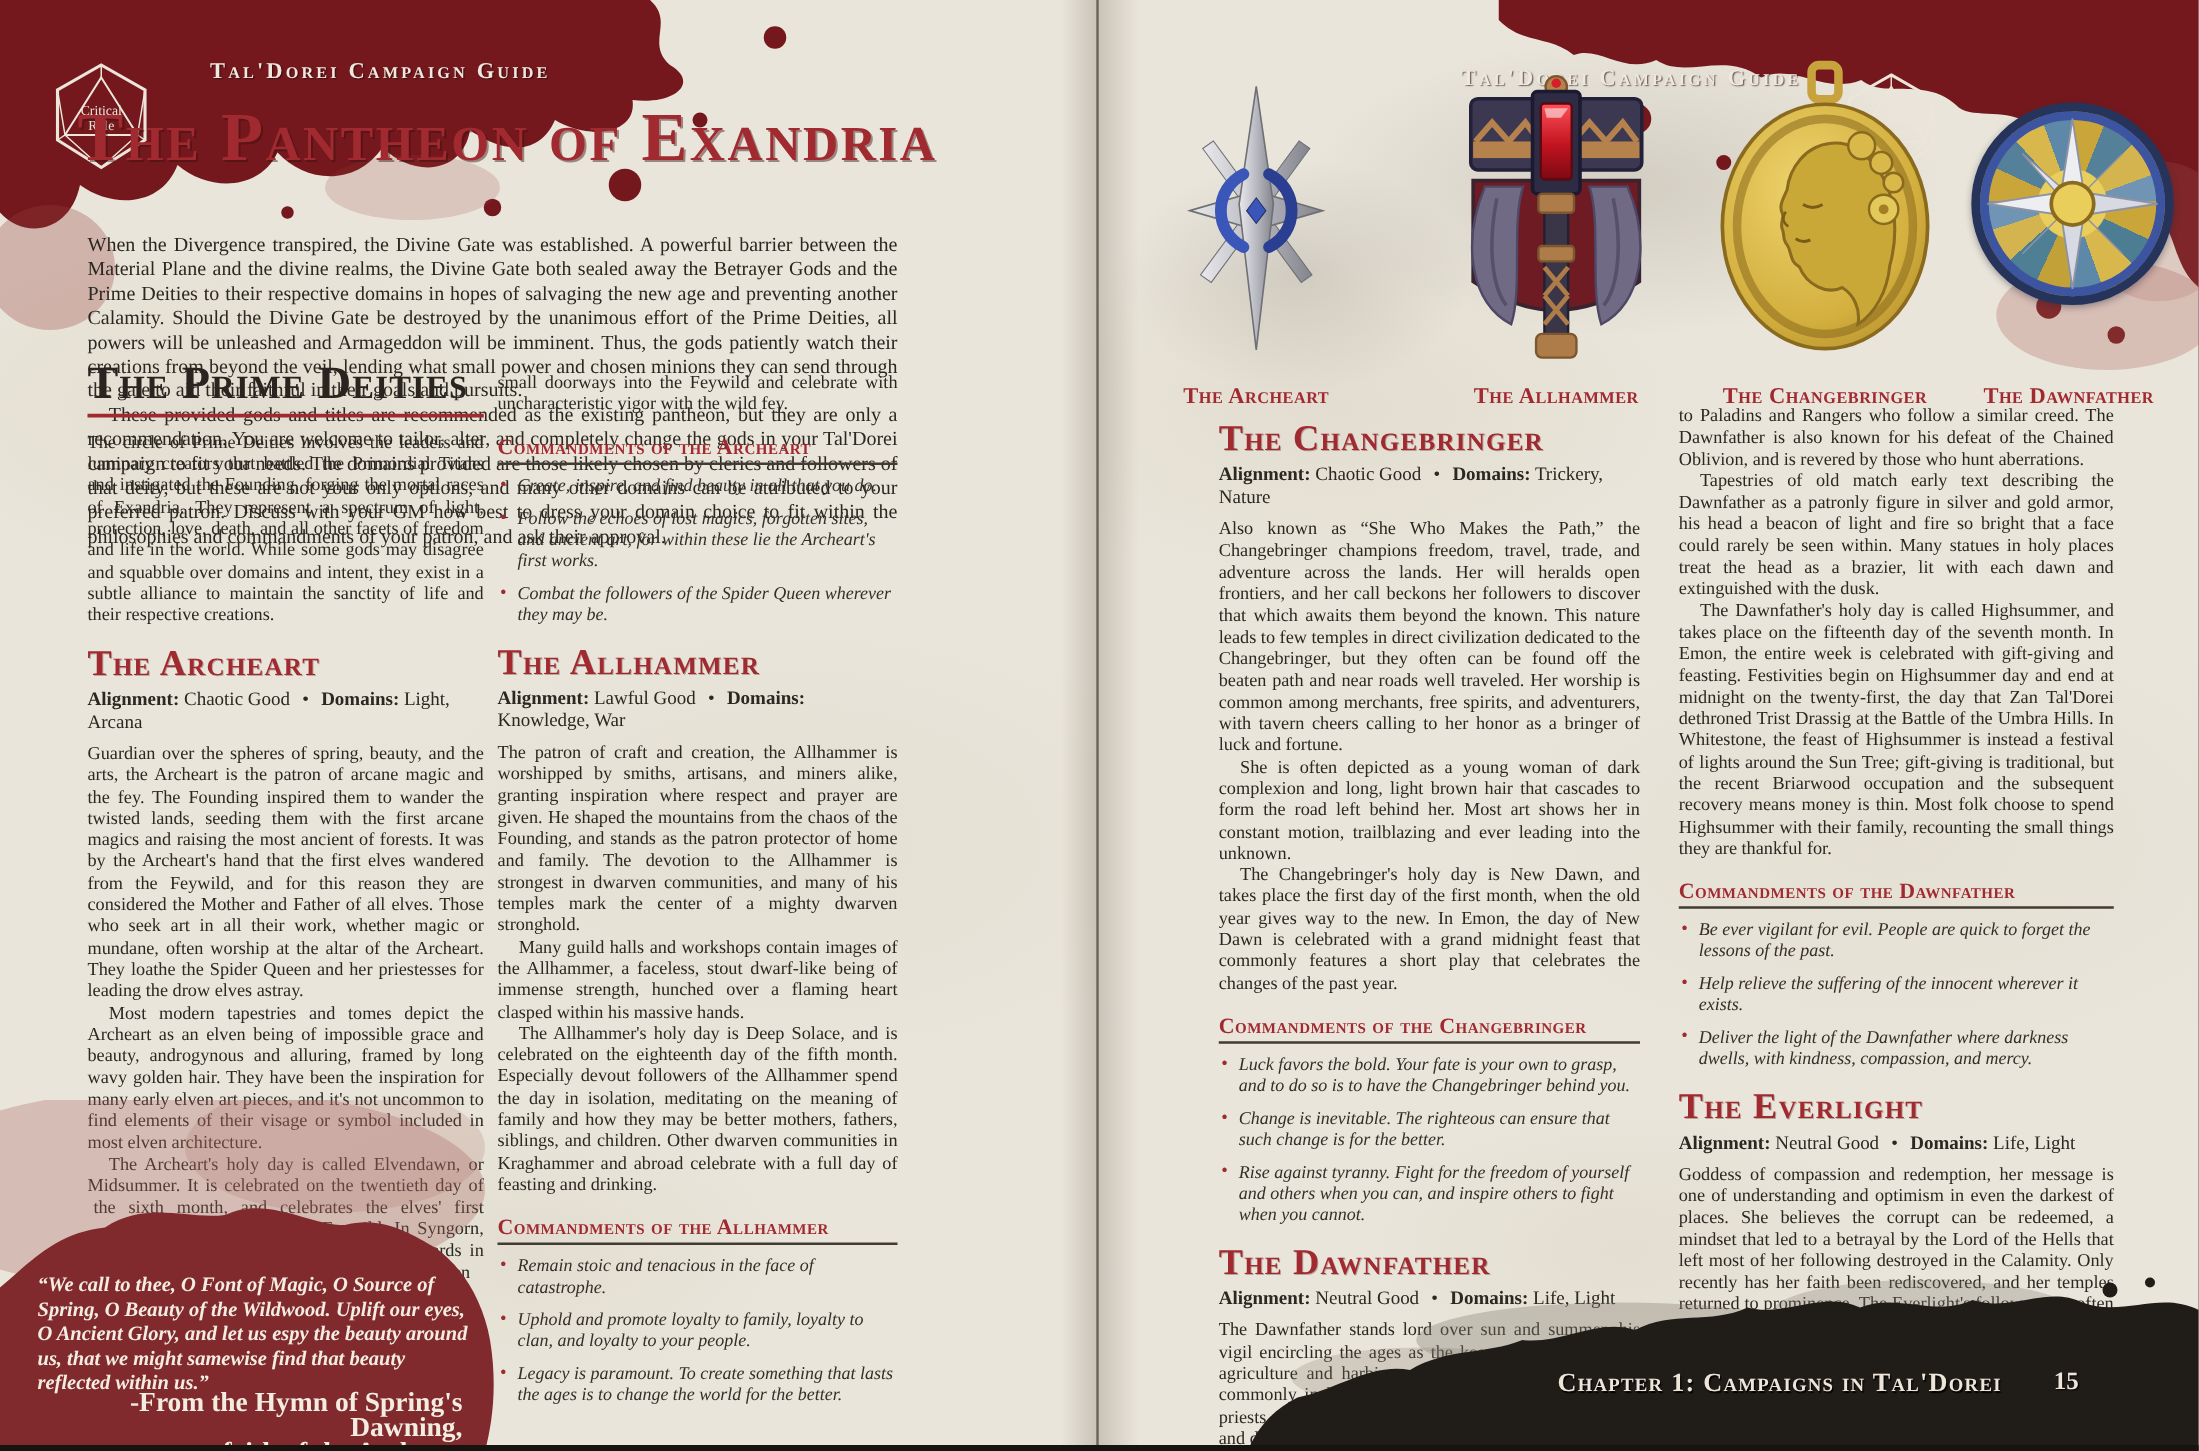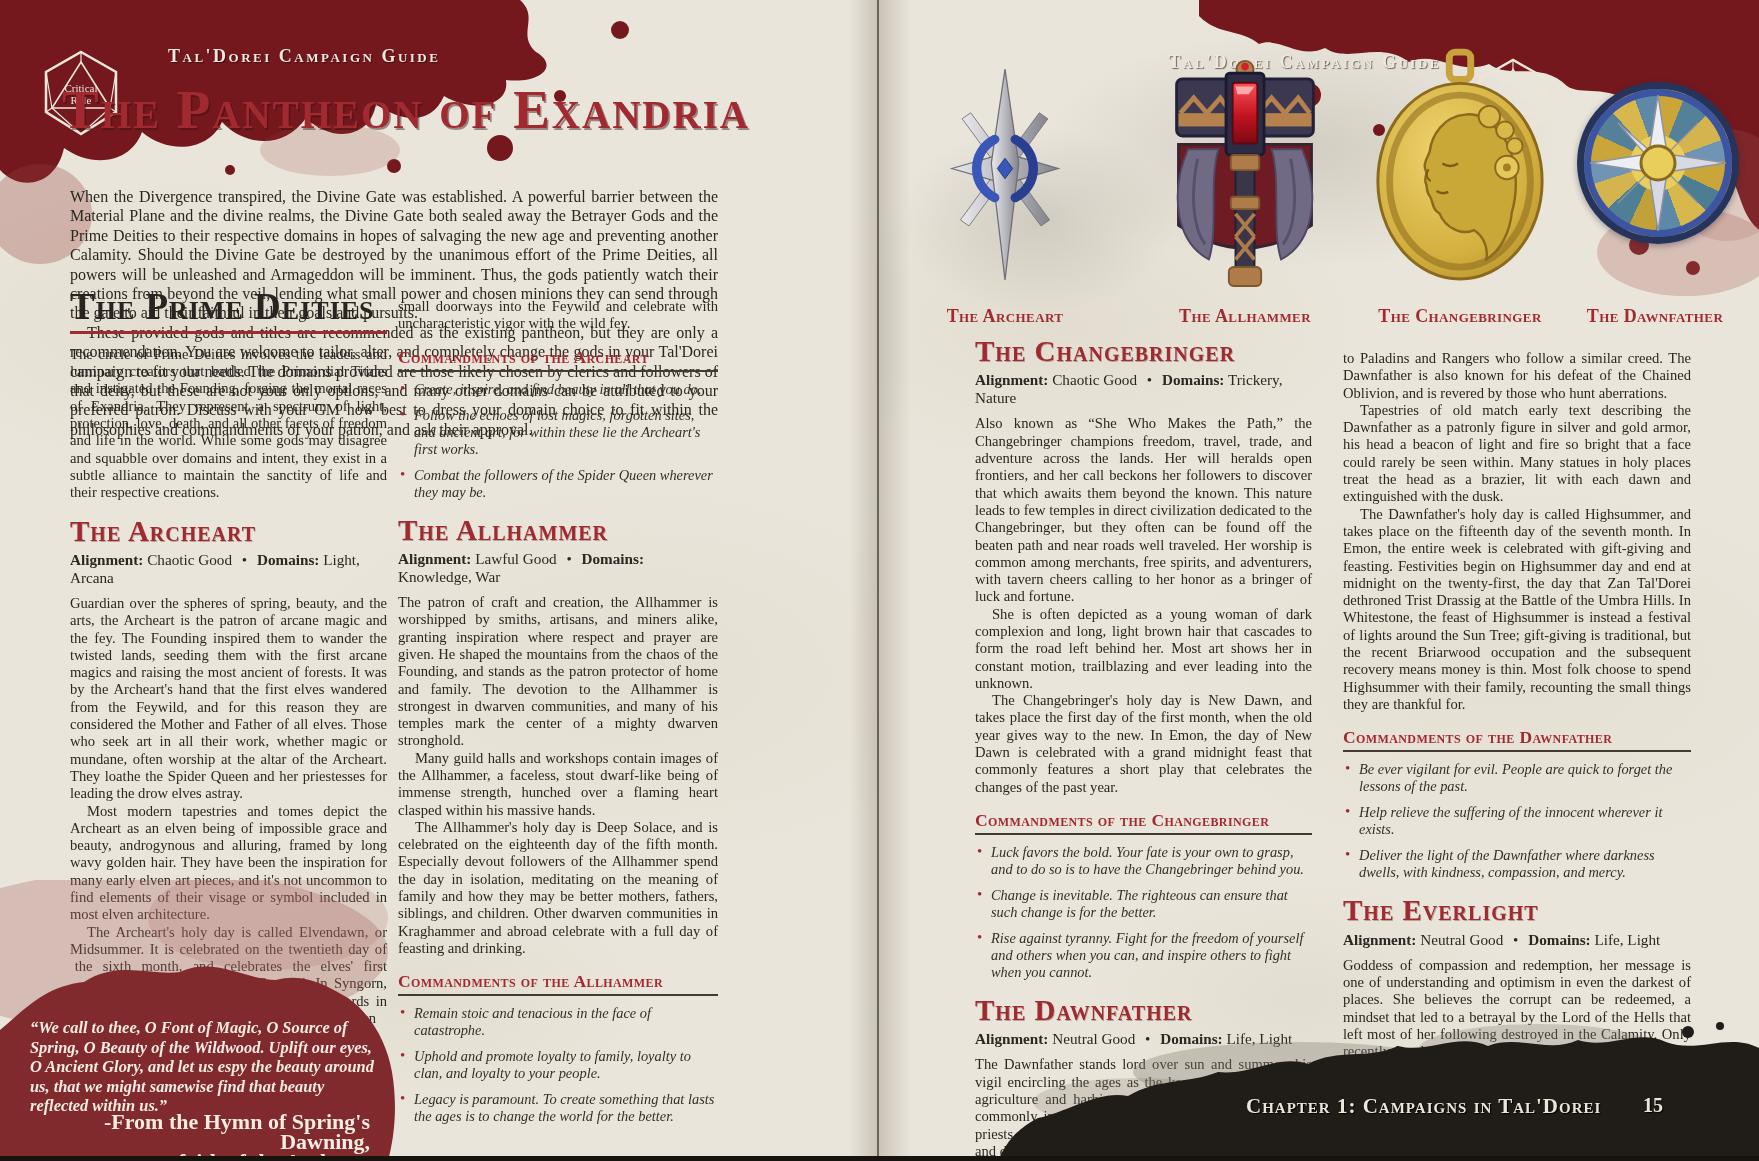--- a/index.html
+++ b/index.html
@@ -35,21 +35,21 @@
     color:var(--accent_red,#a12a31);text-shadow:1.6px 1.6px 0 rgba(58,16,16,.45);z-index:3;}
 
   .intro{position:absolute;left:70px;top:146px;width:648px;z-index:3;margin-top:41px;}
   .intro p{margin:0;font-size:16px;line-height:19.4px;text-align:justify;}
   .indent{text-indent:17px;}
 
   .col{position:absolute;z-index:3;}
   .col-a{left:70px;top:288px;width:317px;}
   .col-b{left:398px;top:298px;width:320px;}
   .col-c{left:97px;top:336px;width:337px;}
-  .col-d{left:465px;top:350px;width:348px;}
+  .col-d{left:465px;top:325px;width:348px;}
 
   .section-head{margin:0;font-variant:small-caps;font-weight:700;font-size:37px;line-height:1.05;
     letter-spacing:1px;color:#29241f;}
   .red-rule{height:3px;background:var(--accent_red,#a12a31);margin:4px 0 12px 0;}
   .deity-head{margin:14px 0 5px 0;font-variant:small-caps;font-weight:700;font-size:29px;line-height:1.05;
     letter-spacing:1px;color:var(--accent_red,#a12a31);text-shadow:.8px .8px 0 rgba(70,15,15,.3);}
   .cmd-head{margin:14px 0 9px 0;font-variant:small-caps;font-weight:700;font-size:17.5px;
     letter-spacing:.4px;color:var(--accent_red,#a12a31);border-bottom:2px solid #413b33;padding-bottom:2px;}
   .body-p{margin:0;font-size:14.6px;line-height:17.3px;text-align:justify;}
   .align-line{margin:2px 0 8px 0;font-size:15.2px;line-height:18px;}

